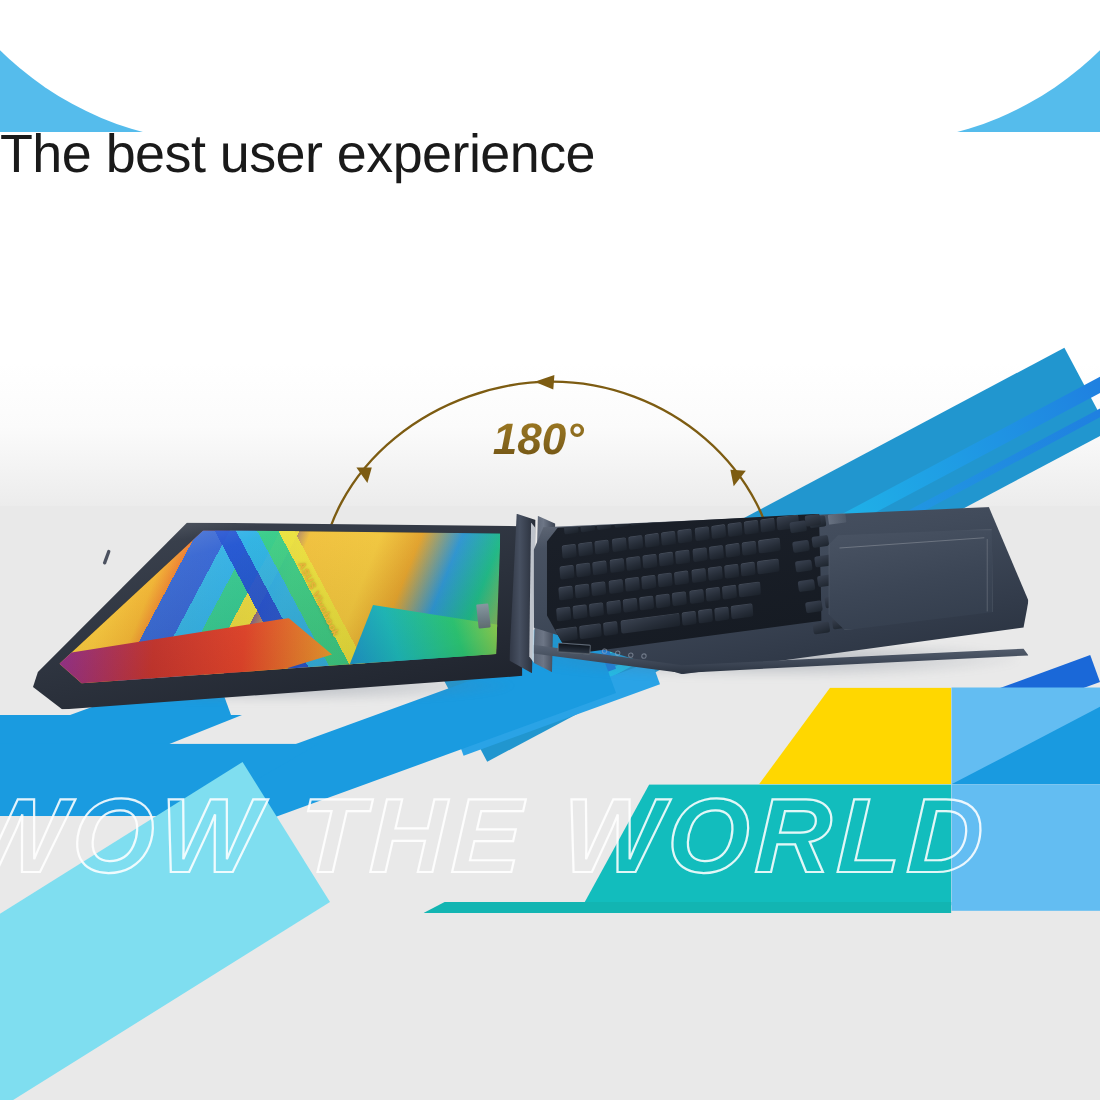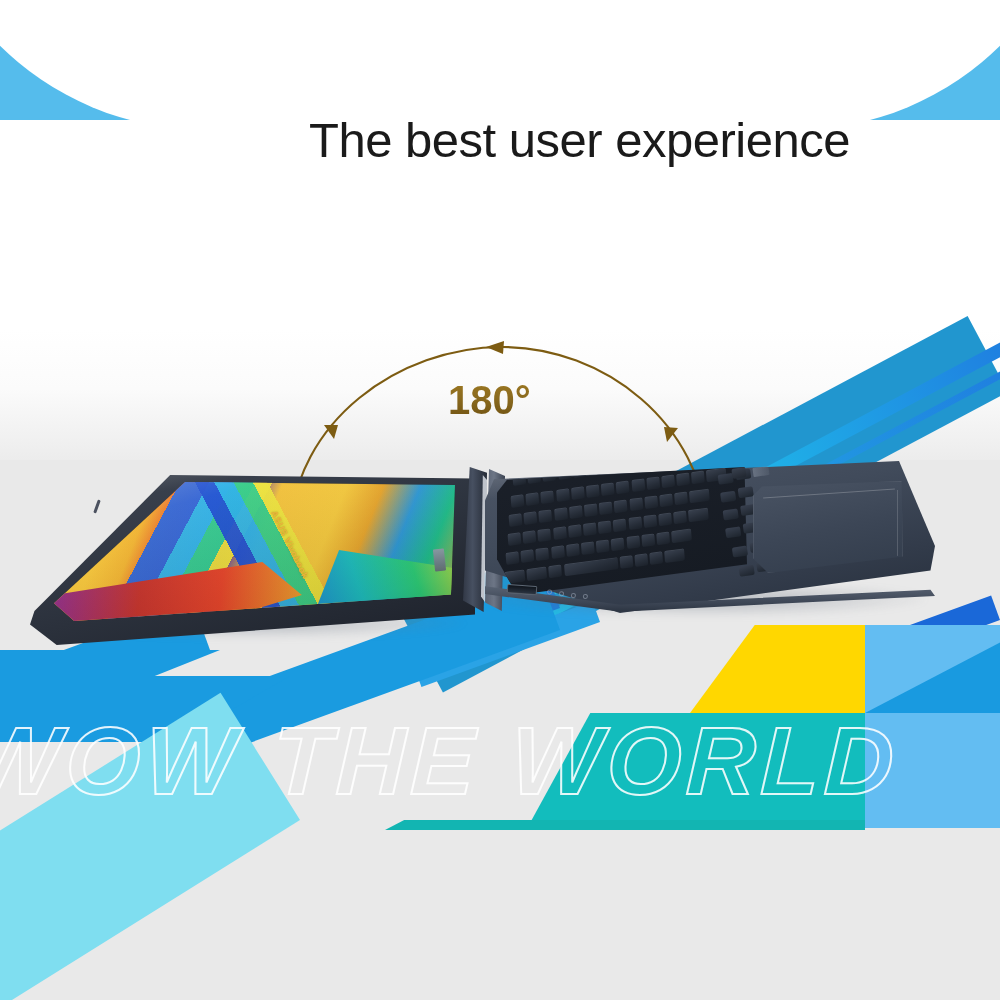--- a/index.html
+++ b/index.html
@@ -162,21 +162,21 @@
     line-height:110px;
     transform:skewX(-2deg);
   }
 
   
   .arcwrap{position:absolute;left:250px;top:325px;width:500px;height:215px;}
 
   .deg{
     position:absolute;left:448px;top:378px;
     font-family:"Liberation Sans", sans-serif;
-    font-size:40px;font-weight:700;
+    font-size:40px;font-weight:700;font-style:italic;
     letter-spacing:0px;
     background:linear-gradient(180deg,#a07b22 0%,#8a6a1f 45%,#6b4e10 100%);
     -webkit-background-clip:text;background-clip:text;
     color:transparent;
     text-shadow:none;
   }
 
   
   .laptop{position:absolute;left:30px;top:455px;width:900px;height:190px;}
 
@@ -425,21 +425,21 @@
     <div class="strip-teal-top"></div>
     <div class="strip-lb-top"></div>
 
     <div class="band-bot"></div>
 
     <div class="wowwrap">
       <div class="wowtext">WOW THE WORLD</div>
     </div>
   </div>
 
-  <div style="position:absolute;left:0;top:112px;width:850px;text-align:right;">
+  <div style="position:absolute;left:0;top:112px;width:850px;text-align:left;">
     <span style="font-size:49px;font-weight:400;color:#1a1a1a;letter-spacing:-0.5px;">The best user experience</span>
   </div>
 
   <div class="arcwrap">
     <svg width="500" height="215" viewBox="0 0 500 215">
       <defs>
         <linearGradient id="goldg" x1="0" y1="0" x2="0" y2="1">
           <stop offset="0%" stop-color="#a07b22"></stop>
           <stop offset="100%" stop-color="#6b4e10"></stop>
         </linearGradient>

